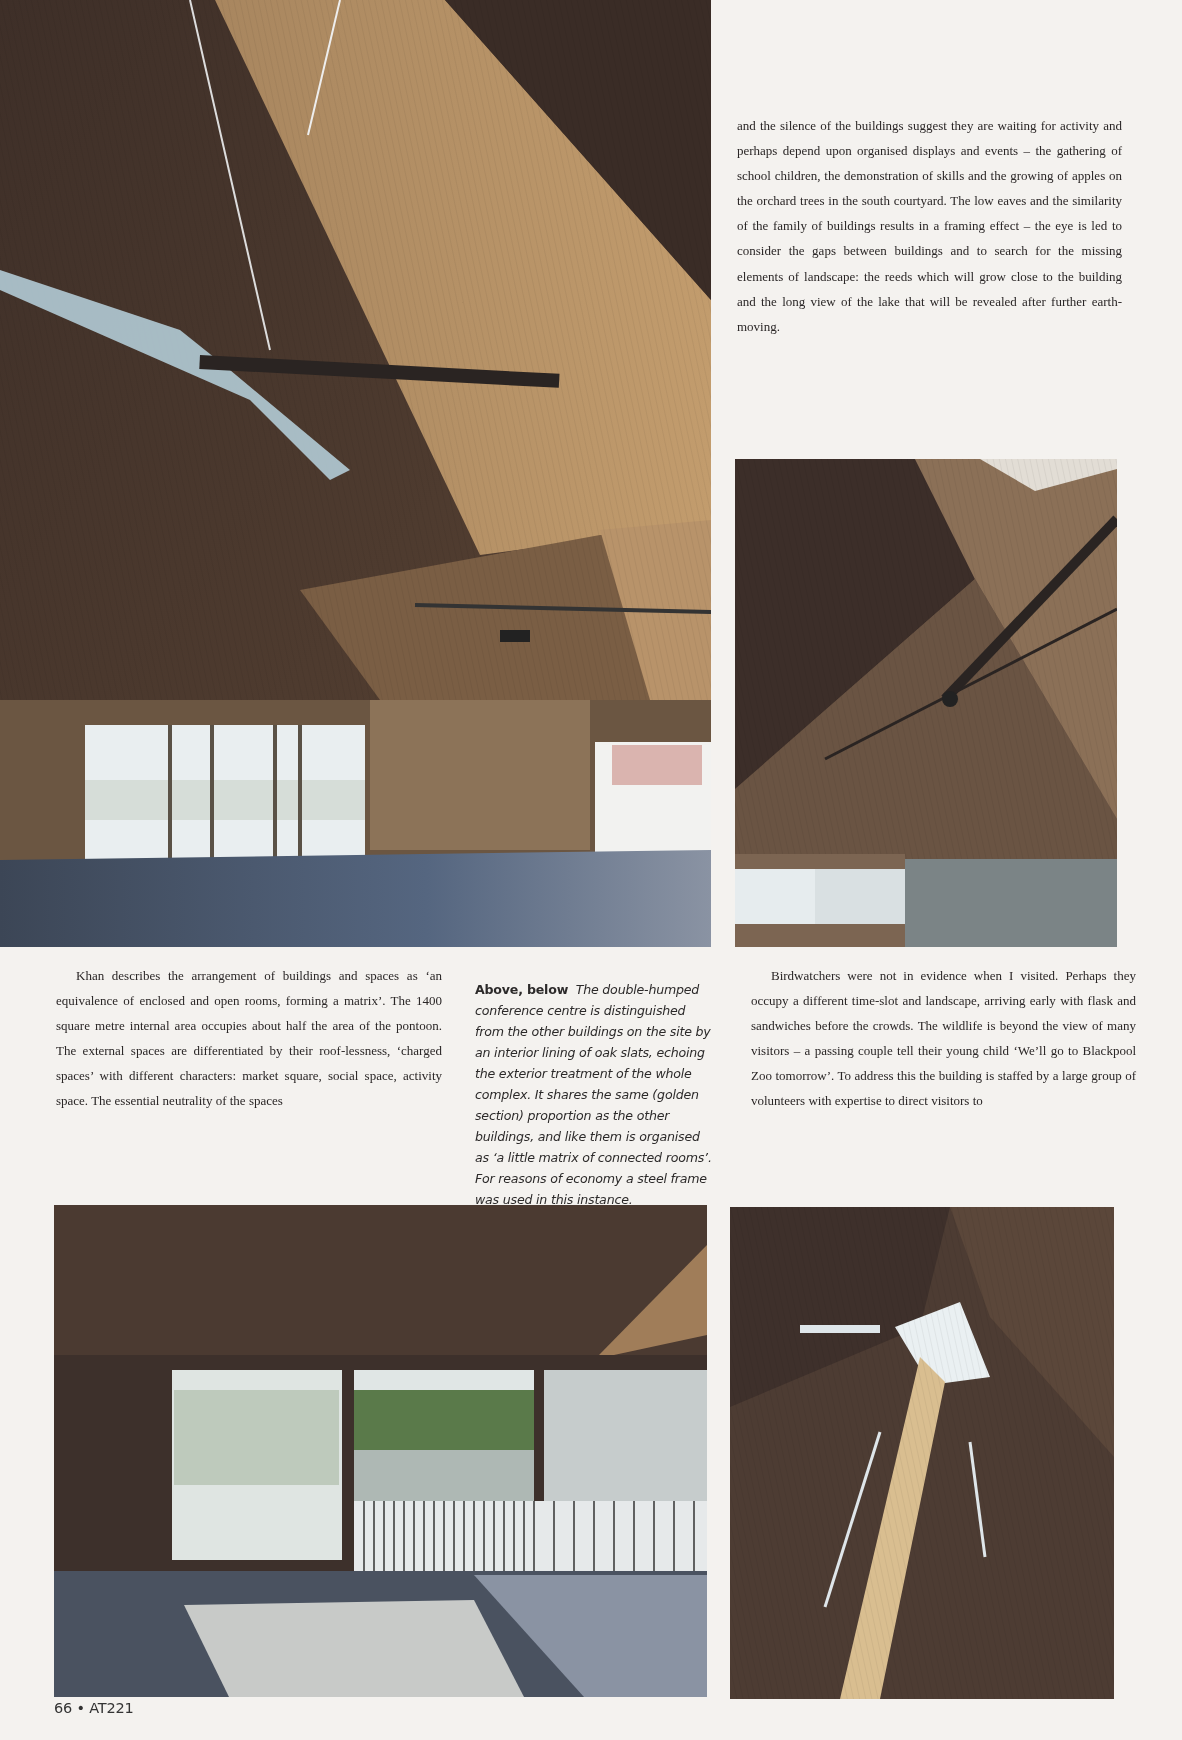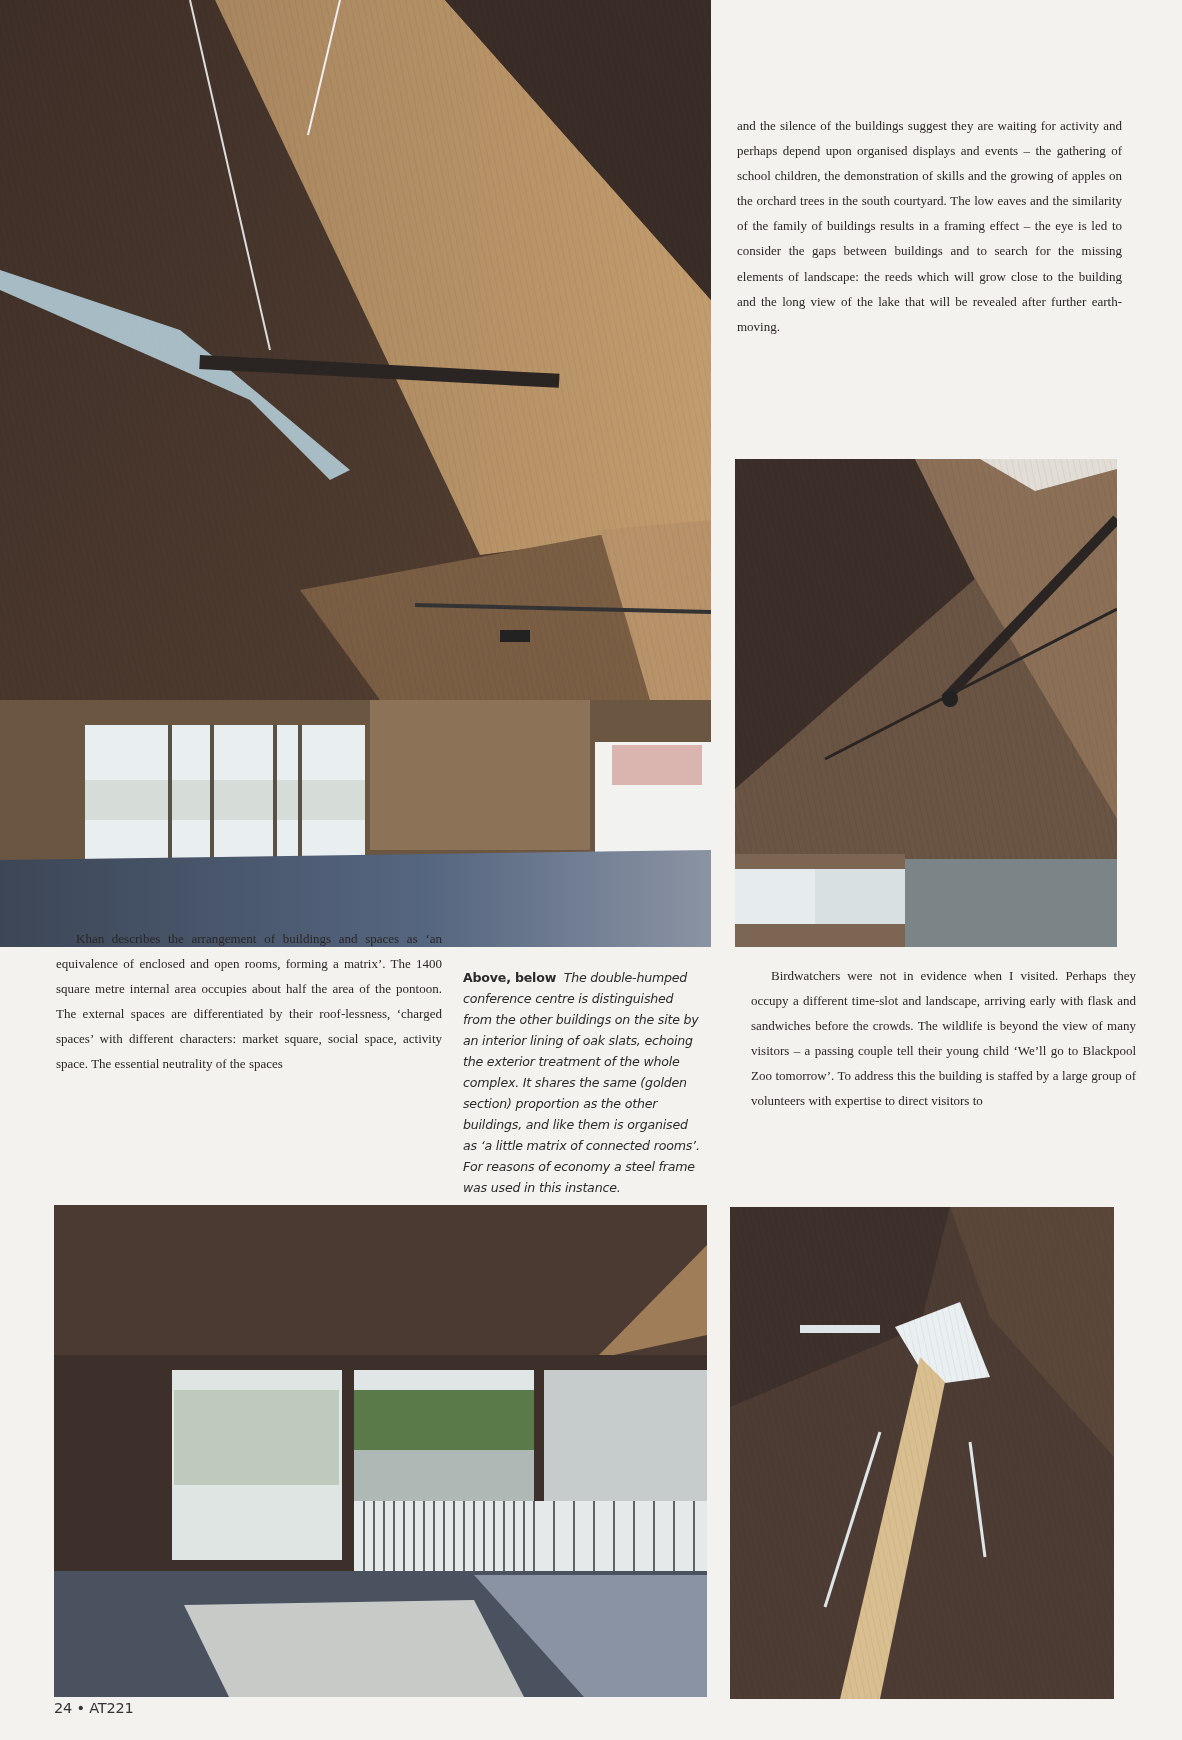--- a/index.html
+++ b/index.html
@@ -11,21 +11,21 @@
   .body-text {
     position:absolute;
     font-family:"Liberation Serif", "DejaVu Serif", serif;
     font-size:13px; line-height:25.1px; color:#2a2626;
     text-align:justify; margin:0;
   }
   .body-text p { margin:0; }
   .indent { text-indent:20px; }
   .caption {
     position:absolute; font-family:"DejaVu Sans", "Liberation Sans", sans-serif;
-    font-size:12.6px; line-height:21px; color:#2c2a2a; margin:0;
+    font-size:12.6px; line-height:21px; color:#2c2a2a; margin:12px;
     letter-spacing:-0.2px;
   }
   .caption .lead { font-weight:bold; font-style:normal; }
   .caption .ital { font-style:italic; }
   .folio {
     position:absolute; left:54px; top:1700px;
     font-family:"DejaVu Sans", "Liberation Sans", sans-serif;
     font-size:14.5px; color:#333; letter-spacing:-0.2px;
   }
   svg { display:block; }
@@ -111,21 +111,21 @@
     <rect x="0" y="395" width="170" height="93" fill="#7c6552"></rect>
     <rect x="0" y="410" width="80" height="55" fill="#e6ecee"></rect>
     <rect x="80" y="410" width="90" height="55" fill="#d9e0e2"></rect>
     <rect x="170" y="400" width="212" height="88" fill="#7b8486"></rect>
     <line x1="382" y1="60" x2="210" y2="240" stroke="#2a2422" stroke-width="10"></line>
     <line x1="382" y1="150" x2="90" y2="300" stroke="#2a2422" stroke-width="3"></line>
     <circle cx="215" cy="240" r="8" fill="#222"></circle>
   </svg>
 </div>
 
-<div class="body-text" style="left:56px;top:926px;width:386px;">
+<div class="body-text" style="left:56px;top:963px;width:386px;">
   <p class="indent">Khan describes the arrangement of buildings and spaces as ‘an equivalence of enclosed and open rooms, forming a matrix’. The 1400 square metre internal area occupies about half the area of the pontoon. The external spaces are differentiated by their roof-lessness, ‘charged spaces’ with different characters: market square, social space, activity space. The essential neutrality of the spaces</p>
 </div>
 
 <div class="caption" style="left:463px;top:967px;width:240px;">
   <span class="lead">Above, below</span>&nbsp;
   <span class="ital">The double-humped conference centre is distinguished from the other buildings on the site by an interior lining of oak slats, echoing the exterior treatment of the whole complex. It shares the same (golden section) proportion as the other buildings, and like them is organised as ‘a little matrix of connected rooms’. For reasons of economy a steel frame was used in this instance.</span>
 </div>
 
 <div class="body-text" style="left:735px;top:963px;width:385px;margin-left:16px;">
   <p class="indent">Birdwatchers were not in evidence when I visited. Perhaps they occupy a different time-slot and landscape, arriving early with flask and sandwiches before the crowds. The wildlife is beyond the view of many visitors – a passing couple tell their young child ‘We’ll go to Blackpool Zoo tomorrow’. To address this the building is staffed by a large group of volunteers with expertise to direct visitors to</p>
@@ -188,13 +188,13 @@
     <polygon points="220,0 384,0 384,250 260,110" fill="#5b473a"></polygon>
     <polygon points="165,120 230,95 260,170 200,178" fill="#eaf0f2"></polygon>
     <polygon points="190,150 215,175 150,492 110,492" fill="#d9be90"></polygon>
     <rect width="384" height="492" fill="url(#slats)"></rect>
     <line x1="150" y1="225" x2="95" y2="400" stroke="#dfe6ea" stroke-width="3"></line>
     <line x1="240" y1="235" x2="255" y2="350" stroke="#dfe6ea" stroke-width="3"></line>
     <rect x="70" y="118" width="80" height="8" fill="#dfe6ea"></rect>
   </svg>
 </div>
 
-<div class="folio">24 • AT221</div>
+<div class="folio">66 • AT221</div>
 
 </body></html>

